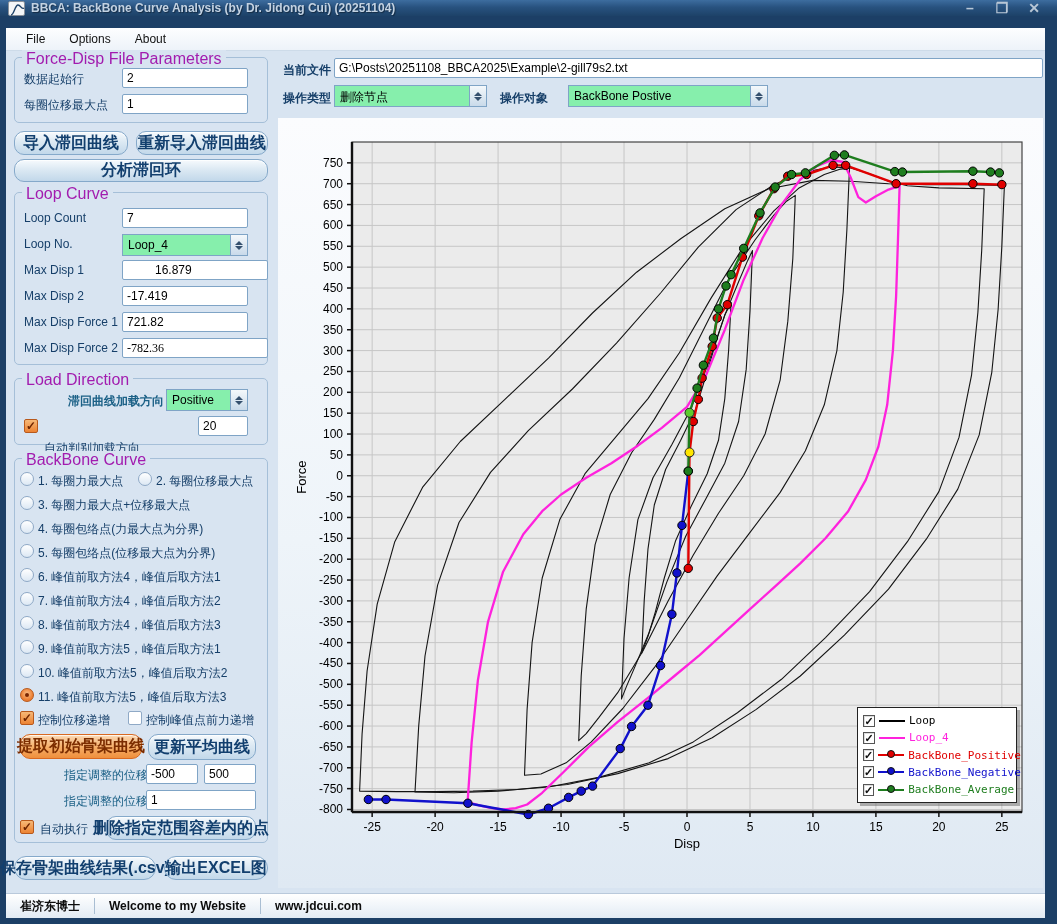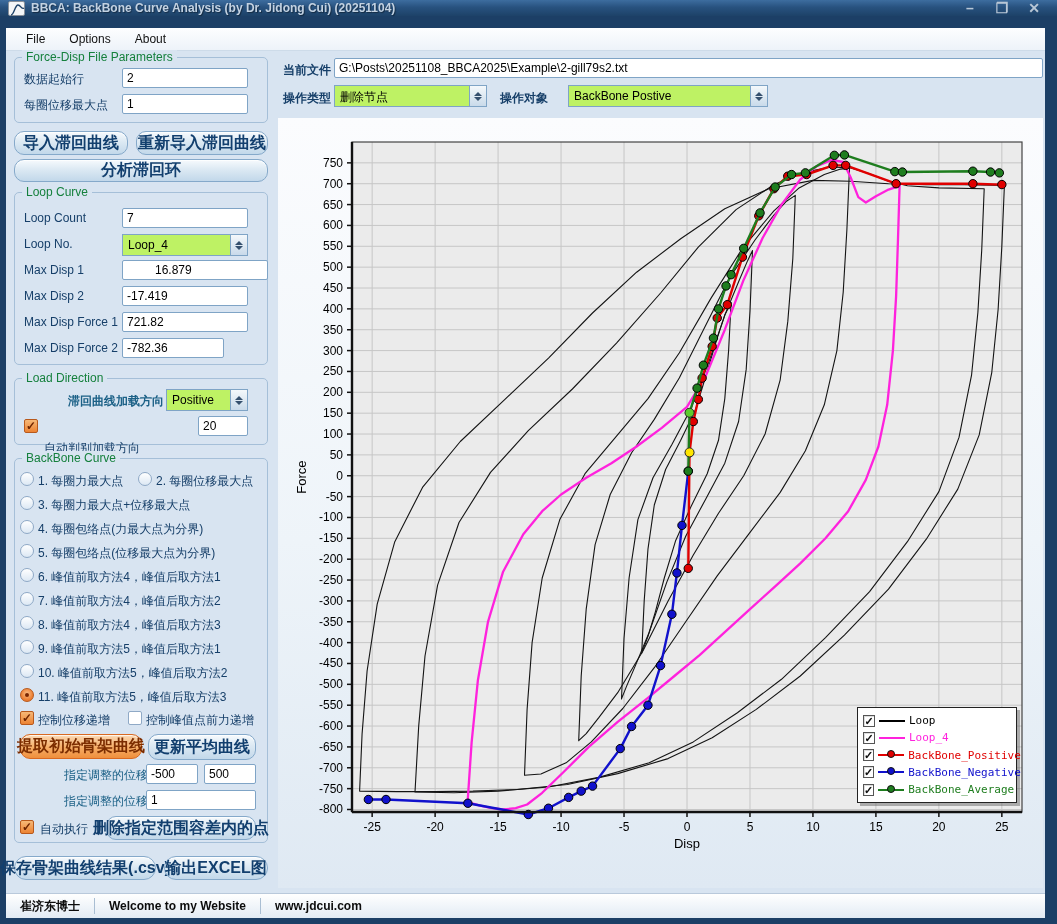--- a/index.html
+++ b/index.html
@@ -24,28 +24,28 @@
 
   
   .menubar { position:absolute; left:6px; top:28px; width:1039px; height:23px;
     background:linear-gradient(#fdfeff,#edf3f9); border-bottom:1px solid #cddbe9;
     display:flex; align-items:center; padding-left:10px; gap:4px; }
   .menu-item { padding:2px 10px; color:#111; }
 
   
   .groupbox { position:absolute; border:1px solid #a5bfd8; border-radius:5px; }
   .groupbox .gtitle { position:absolute; top:-8px; left:7px; background:#d8e4f1;
-    padding:0 4px; color:#15803d; font-size:12px; }
+    padding:0 4px; color:#a21caf; font-size:16px; }
   .lbl { color:#163f69; position:absolute; white-space:nowrap; }
   .lbl-teal { color:#1c6187;margin-left:44px; }
   .field { position:absolute; background:#fff; border:1px solid #7fa4c6; border-radius:2px;
     font-family:"Liberation Sans",sans-serif; font-size:12px; color:#000; padding:2px 4px; height:20px; }
   input.field { outline:none; }
   .combo { position:absolute; height:22px; }
-  .combo .cval { position:absolute; left:0; top:0; right:17px; bottom:0; background:#bef264;
+  .combo .cval { position:absolute; left:0; top:0; right:17px; bottom:0; background:#86efac;
     border:1px solid #7fa4c6; padding:3px 5px; font-size:12px; color:#000; white-space:nowrap; overflow:hidden; }
   .combo .spin { position:absolute; right:0; top:0; width:17px; height:100%;
     background:linear-gradient(#f4f8fb,#c9daea); border:1px solid #7fa4c6; border-left:none;
     display:flex; flex-direction:column; align-items:center; justify-content:center; gap:1px; }
   .spin i { width:0; height:0; border-left:4px solid transparent; border-right:4px solid transparent; }
   .spin .up { border-bottom:4px solid #35506e; }
   .spin .dn { border-top:4px solid #35506e; }
 
   .btn { position:absolute; background:linear-gradient(#f6fafd 0%,#dcE9f3 45%,#c2d8ea 100%);
     border:1px solid #85a9ca; border-radius:10px; color:#123f6e; font-weight:bold; font-size:16px;
@@ -163,21 +163,21 @@
           <i class="dn"></i>
         </div>
       </div>
       <span class="lbl" style="left: 24px; top: 263px;">Max Disp 1</span>
       <input class="field" value="16.879" style="left: 122px; top: 260px; width: 146px; padding-left: 32px;">
       <span class="lbl" style="left: 24px; top: 289px;">Max Disp 2</span>
       <input class="field" value="-17.419" style="left: 122px; top: 286px; width: 126px;">
       <span class="lbl" style="left: 24px; top: 315px;">Max Disp Force 1</span>
       <input class="field" value="721.82" style="left: 122px; top: 312px; width: 126px;">
       <span class="lbl" style="left: 24px; top: 341px;">Max Disp Force 2</span>
-      <input class="field" value="-782.36" style="left: 122px; top: 338px; width: 102px;">
+      <input class="field" value="-782.36" style="left: 122px; top: 338px; width: 146px; font-family: Liberation Serif, serif;">
     </div>
 
   <div class="groupbox" style="left:14px; top:378px; width:254px; height:67px;">
     <span class="gtitle">Load Direction</span>
   </div>
   <span class="lbl lbl-teal" style="left:24px; top:393px; font-weight:bold;">滞回曲线加载方向</span>
   <div class="combo" style="left:166px; top:389px; width:82px;">
     <div class="cval">Positive</div>
     <div class="spin">
         <i class="up"></i>

